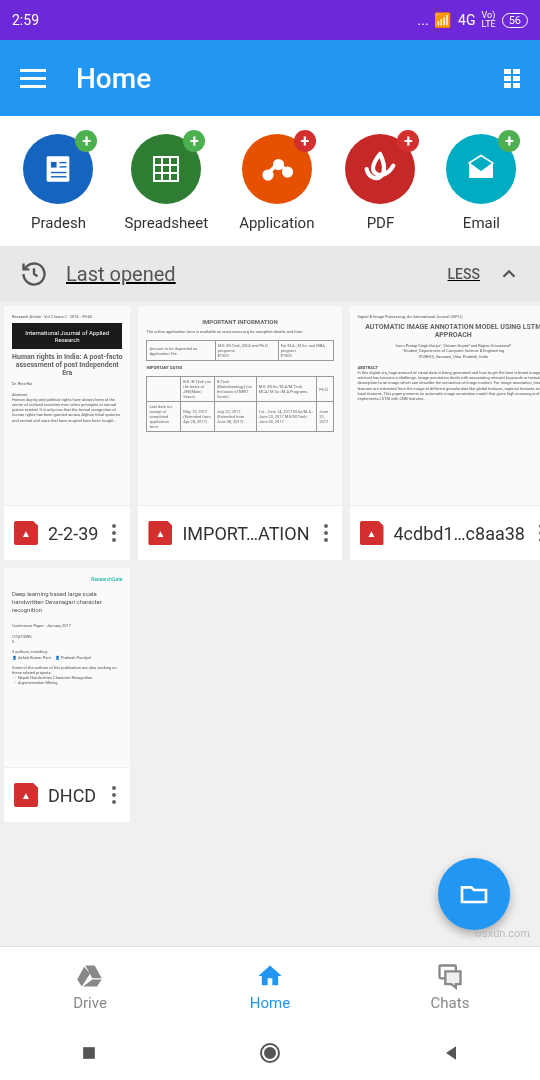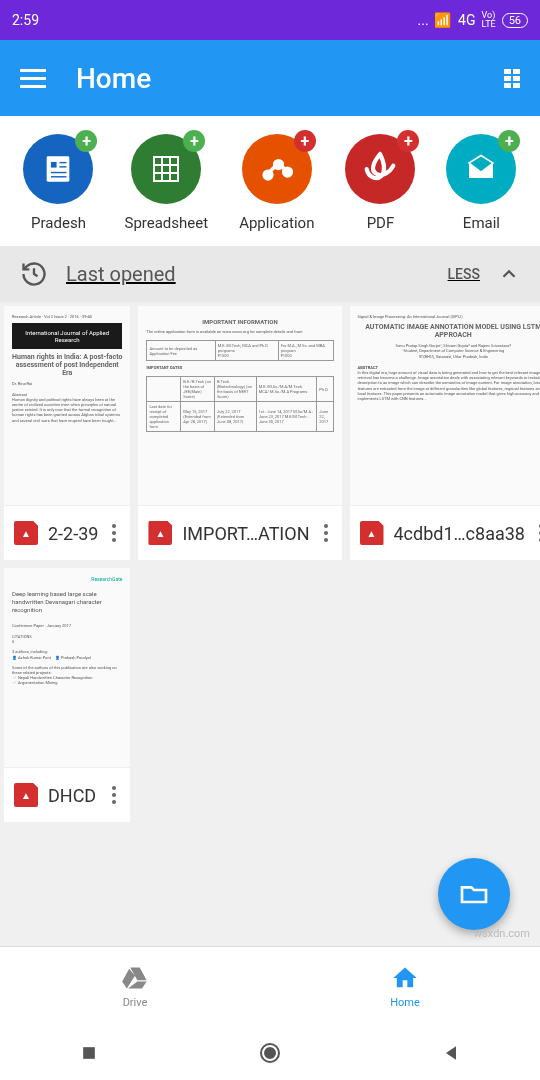--- a/index.html
+++ b/index.html
@@ -36,21 +36,21 @@
 .thumb-text { font-size: 4px; line-height: 1.3; color: #555; }
 .thumb-table { width: 100%; border-collapse: collapse; margin-top: 6px; }
 .thumb-table td { border: 1px solid #999; padding: 2px; font-size: 4px; }
 .file-info { display: flex; align-items: center; padding: 14px 10px; gap: 10px; }
 .pdf-icon { width: 24px; height: 24px; background: #d32f2f; display: flex; align-items: center; justify-content: center; color: #fff; font-size: 10px; font-weight: bold; border-radius: 2px; clip-path: polygon(0 0, 80% 0, 100% 20%, 100% 100%, 0 100%); }
 .file-name { flex: 1; font-size: 18px; color: #333; white-space: nowrap; overflow: hidden; }
 .more-dots { display: flex; flex-direction: column; gap: 3px; padding: 4px; }
 .more-dots span { width: 4px; height: 4px; background: #666; border-radius: 50%; }
 .fab { position: absolute; right: 30px; bottom: 150px; width: 72px; height: 72px; border-radius: 50%; background: #2196f3; display: flex; align-items: center; justify-content: center; box-shadow: 0 4px 10px rgba(0,0,0,0.3); }
 .bottom-nav { position: absolute; bottom: 54px; left: 0; right: 0; height: 80px; background: #fff; display: flex; border-top: 1px solid #ddd; }
-.nav-item { flex: 1; display: flex; flex-direction: column; align-items: center; justify-content: center; gap: 4px; color: #888; font-size: 11px; }
+.nav-item { flex: 1; display: flex; flex-direction: column; align-items: center; justify-content: center; gap: 4px; color: #888; font-size: 15px; }
 .nav-item.active { color: #2196f3; }
 .sys-nav { position: absolute; bottom: 0; left: 0; right: 0; height: 54px; background: #fff; display: flex; align-items: center; justify-content: space-around; }
 .watermark { position: absolute; bottom: 140px; right: 10px; font-size: 11px; color: #bbb; }
 </style>
 </head>
 <body>
 
 <div class="status-bar">
   <span>2:59</span>
   <div class="status-right">
@@ -265,20 +265,27 @@
         <path d="M8 3 L16 3 L22 14 L14 14 Z M7 4 L1 15 L5 21 L12 10 Z M14 15 L22 15 L18 21 L6 21 Z"></path>
       </svg>
     <span>Drive</span>
   </div>
   <div class="nav-item active">
     <svg width="28" height="28" viewBox="0 0 24 24" fill="#2196f3">
         <path d="M12 3 L2 12 L5 12 L5 20 L10 20 L10 14 L14 14 L14 20 L19 20 L19 12 L22 12 Z"></path>
       </svg>
     <span>Home</span>
   </div>
+  <div class="nav-item">
+    <svg width="28" height="28" viewBox="0 0 24 24" fill="none" stroke="#888" stroke-width="2">
+        <rect x="3" y="3" width="14" height="11" rx="1"></rect>
+        <path d="M8 8 L21 8 L21 19 L17 19 L17 22 L13 19 L8 19 Z" fill="#f0f0f0"></path>
+      </svg>
+    <span>Chats</span>
+  </div>
 </div>
 
 <div class="sys-nav">
   <svg width="20" height="20" viewBox="0 0 24 24" fill="#555">
       <rect x="5" y="5" width="14" height="14"></rect>
     </svg>
   <svg width="24" height="24" viewBox="0 0 24 24" fill="none" stroke="#555" stroke-width="2">
       <circle cx="12" cy="12" r="9"></circle>
       <circle cx="12" cy="12" r="5" fill="#555"></circle>
     </svg>

